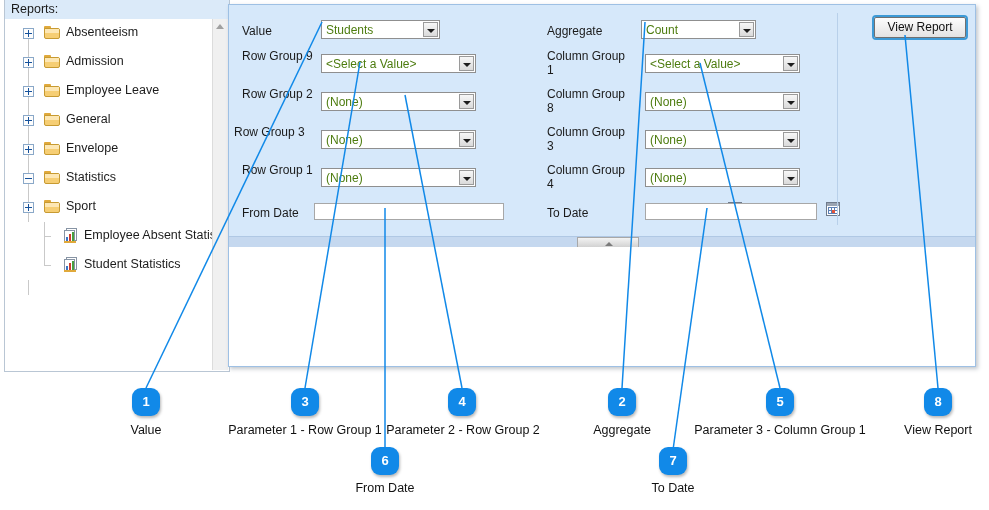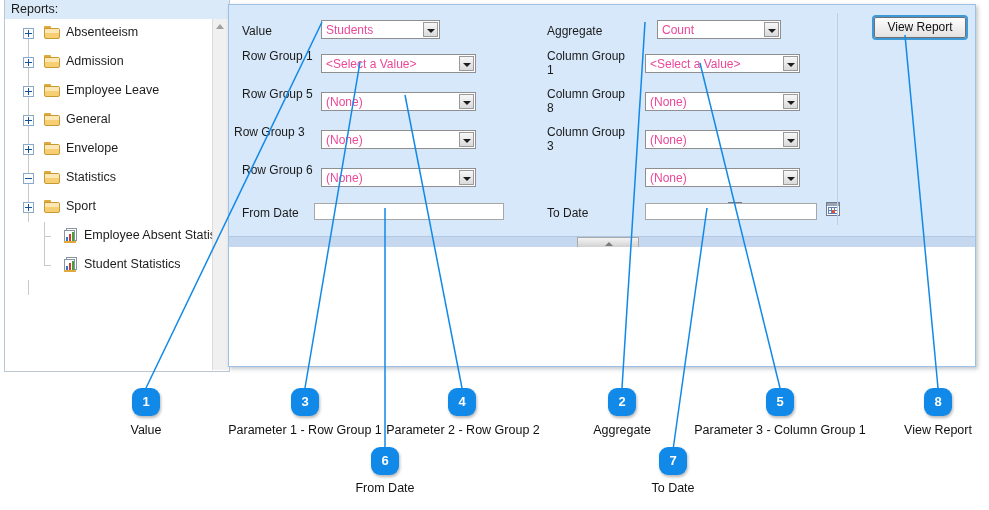--- a/index.html
+++ b/index.html
@@ -47,21 +47,21 @@
   #splitter{position:absolute;left:0;top:231px;right:0;height:11px;background:#c5d8ef;border-top:1px solid #b0c8e4;}
   #splitter-grip{position:absolute;left:348px;top:0px;width:62px;height:11px;
       background:linear-gradient(#f3f3f3,#d2d2d2);border:1px solid #a8a8a8;box-sizing:border-box;cursor:pointer;}
   #splitter-grip .ar{position:absolute;left:27px;top:4px;width:0;height:0;
       border-left:4px solid transparent;border-right:4px solid transparent;border-bottom:4px solid #7b7b7b;}
   #content-pane{position:absolute;left:0;top:242px;right:0;bottom:0;background:#ffffff;}
 
   .flabel{position:absolute;font-size:12px;color:#1a1a1a;line-height:14px;width:85px;}
   .ddl{position:absolute;height:19px;background:#fff;border:1px solid #8f8f8f;box-sizing:border-box;
        cursor:pointer;}
-  .ddl .txt{position:absolute;left:4px;top:2px;font-size:12px;color:#ec4899;white-space:nowrap;}
+  .ddl .txt{position:absolute;left:4px;top:2px;font-size:12px;color:#4d7c0f;white-space:nowrap;}
   .ddl .btn{position:absolute;right:1px;top:1px;width:15px;height:15px;
        background:linear-gradient(#f7f7f7,#dadada);border:1px solid #9a9a9a;box-sizing:border-box;}
   .ddl .btn:after{content:"";position:absolute;left:3px;top:6px;width:0;height:0;
        border-left:4px solid transparent;border-right:4px solid transparent;border-top:4px solid #1d1d1d;}
   .txtbox{position:absolute;height:17px;background:#fff;border:1px solid #a7a7a7;box-sizing:border-box;}
   .cal{position:absolute;width:14px;height:14px;background:#fff;border:1px solid #6f7b8c;box-sizing:border-box;cursor:pointer;}
   .cal .top{position:absolute;left:0;top:0;right:0;height:3px;background:#9aa4b2;}
   .cal .g{position:absolute;left:1px;top:4px;right:1px;bottom:1px;
       background:
         repeating-linear-gradient(to right,#5b7fb4 0 1px,transparent 1px 3px),
@@ -191,54 +191,54 @@
 
 <div id="form-panel">
   <div id="form-inner">
 
     <div class="flabel" style="left:13px;top:19px">Value</div>
     <div class="ddl" style="left:92px;top:15px;width:119px">
       <span class="txt">Students</span>
       <span class="btn"></span>
     </div>
 
-    <div class="flabel" style="left:13px;top:44px">Row Group 1</div>
+    <div class="flabel" style="left:13px;top:44px">Row Group 9</div>
     <div class="ddl" style="left:92px;top:49px;width:155px">
       <span class="txt">&lt;Select a Value&gt;</span>
       <span class="btn"></span>
     </div>
 
-    <div class="flabel" style="left:13px;top:82px">Row Group 5</div>
+    <div class="flabel" style="left:13px;top:82px">Row Group 2</div>
     <div class="ddl" style="left:92px;top:87px;width:155px">
       <span class="txt">(None)</span>
       <span class="btn"></span>
     </div>
 
     <div class="flabel" style="left:5px;top:120px">Row Group 3</div>
     <div class="ddl" style="left:92px;top:125px;width:155px">
       <span class="txt">(None)</span>
       <span class="btn"></span>
     </div>
 
-    <div class="flabel" style="left:13px;top:158px">Row Group 6</div>
+    <div class="flabel" style="left:13px;top:158px">Row Group 1</div>
     <div class="ddl" style="left:92px;top:163px;width:155px">
       <span class="txt">(None)</span>
       <span class="btn"></span>
     </div>
 
     <div class="flabel" style="left:13px;top:201px">From Date</div>
     <input class="txtbox" style="left: 85px; top: 198px; width: 190px; font-family: &quot;Liberation Sans&quot;, sans-serif; font-size: 12px; padding: 0px 3px;" value="" placeholder="">
     <div class="cal" style="left:499px;top:197px">
       <div class="top"></div>
         <div class="g"></div>
         <div class="r"></div>
     </div>
 
     <div class="flabel" style="left:318px;top:19px">Aggregate</div>
-    <div class="ddl" style="left:428px;top:15px;width:124px">
+    <div class="ddl" style="left:412px;top:15px;width:115px">
       <span class="txt">Count</span>
       <span class="btn"></span>
     </div>
 
     <div class="flabel" style="left:318px;top:44px">Column Group 1</div>
     <div class="ddl" style="left:416px;top:49px;width:155px">
       <span class="txt">&lt;Select a Value&gt;</span>
       <span class="btn"></span>
     </div>
 
@@ -247,20 +247,21 @@
       <span class="txt">(None)</span>
       <span class="btn"></span>
     </div>
 
     <div class="flabel" style="left:318px;top:120px">Column Group 3</div>
     <div class="ddl" style="left:416px;top:125px;width:155px">
       <span class="txt">(None)</span>
       <span class="btn"></span>
     </div>
 
+    <div class="flabel" style="left:318px;top:158px">Column Group 4</div>
     <div class="ddl" style="left:416px;top:163px;width:155px">
       <span class="txt">(None)</span>
       <span class="btn"></span>
     </div>
 
     <div class="flabel" style="left:318px;top:201px">To Date</div>
     <input class="txtbox" style="left: 416px; top: 198px; width: 172px; font-family: &quot;Liberation Sans&quot;, sans-serif; font-size: 12px; padding: 0px 3px;" value="" placeholder="">
     <div class="cal" style="left:597px;top:197px">
       <div class="top"></div>
         <div class="g"></div>

